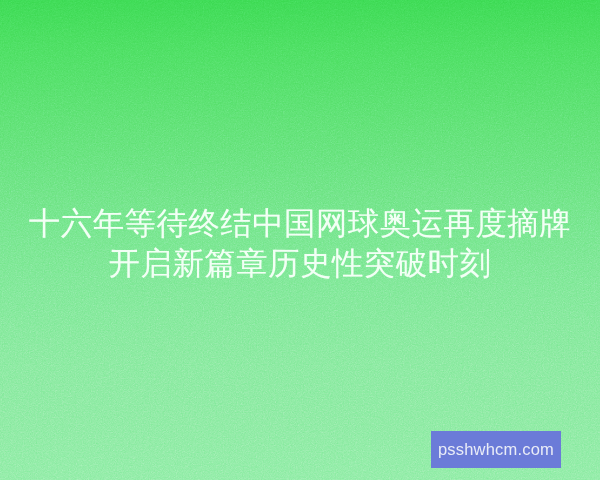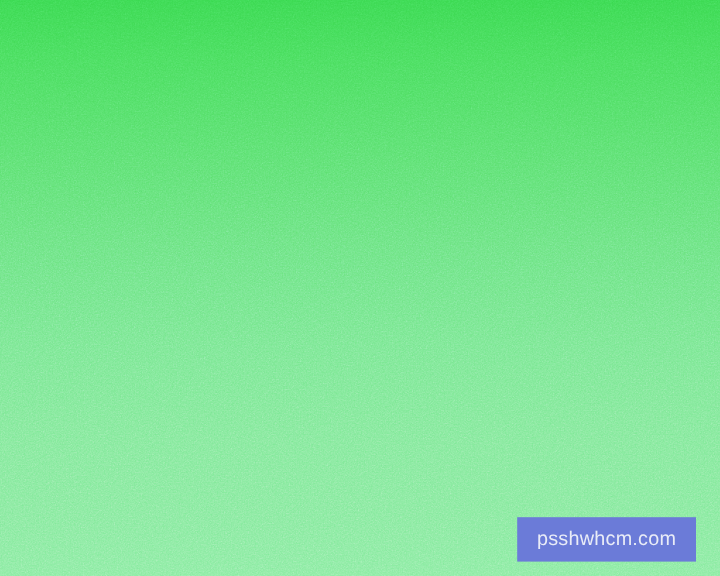--- a/index.html
+++ b/index.html
@@ -62,21 +62,21 @@
     box-sizing: border-box;
     text-shadow: 0 0 1px rgba(255,255,255,0.35);
     white-space: normal;
   }
 
   
   #watermark-badge {
     position: absolute;
     left: 431px;
     top: 431px;
-    width: 149px;
+    width: 130px;
     height: 37px;
     background: #6b7bd8;
     display: flex;
     align-items: center;
     justify-content: center;
   }
   #watermark-text {
     color: #e9ecf7;
     font-size: 16.5px;
     line-height: 1;
@@ -101,18 +101,19 @@
   </svg>
 
   <svg id="bg-noise-2" width="600" height="480" xmlns="http://www.w3.org/2000/svg">
     <filter id="grainFilter2">
       <feTurbulence type="fractalNoise" baseFrequency="0.42" numOctaves="2" stitchTiles="stitch"></feTurbulence>
       <feColorMatrix type="saturate" values="0.15"></feColorMatrix>
     </filter>
     <rect width="600" height="480" filter="url(#grainFilter2)"></rect>
   </svg>
 
+  <div id="headline">十六年等待终结中国网球奥运再度摘牌开启新篇章历史性突破时刻</div>
 
   <div id="watermark-badge">
     <span id="watermark-text">psshwhcm.com</span>
   </div>
 
 </div>
 
 </body></html>

